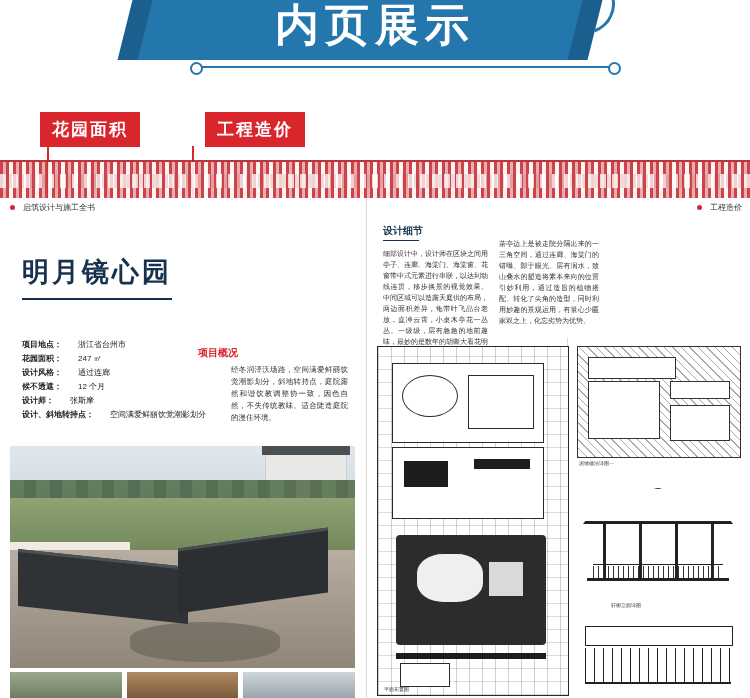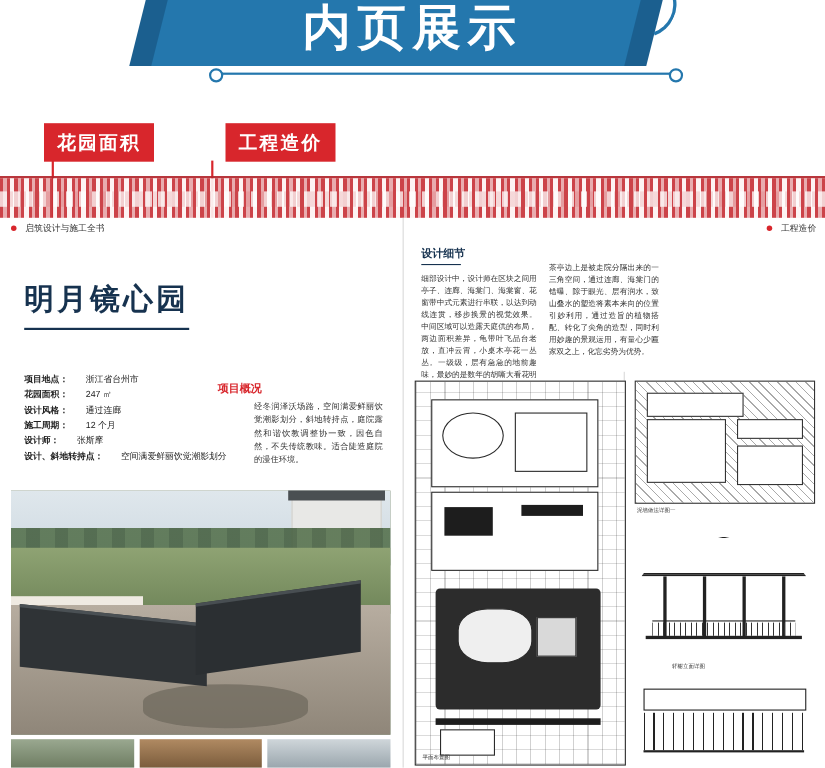--- a/index.html
+++ b/index.html
@@ -195,21 +195,21 @@
         </div>
         <div class="row">
           <span class="k">花园面积：</span>
           <span class="v">247 ㎡</span>
         </div>
         <div class="row">
           <span class="k">设计风格：</span>
           <span class="v">通过连廊</span>
         </div>
         <div class="row">
-          <span class="k">施工周期：</span>
+          <span class="k">候不透遮：</span>
           <span class="v">12 个月</span>
         </div>
         <div class="row">
           <span class="k">设计师：</span>
           <span class="v">张斯摩</span>
         </div>
         <div class="row">
           <span class="k">设计、斜地转持点：</span>
           <span class="v">空间满爱鲜丽饮觉潮影划分</span>
         </div>

